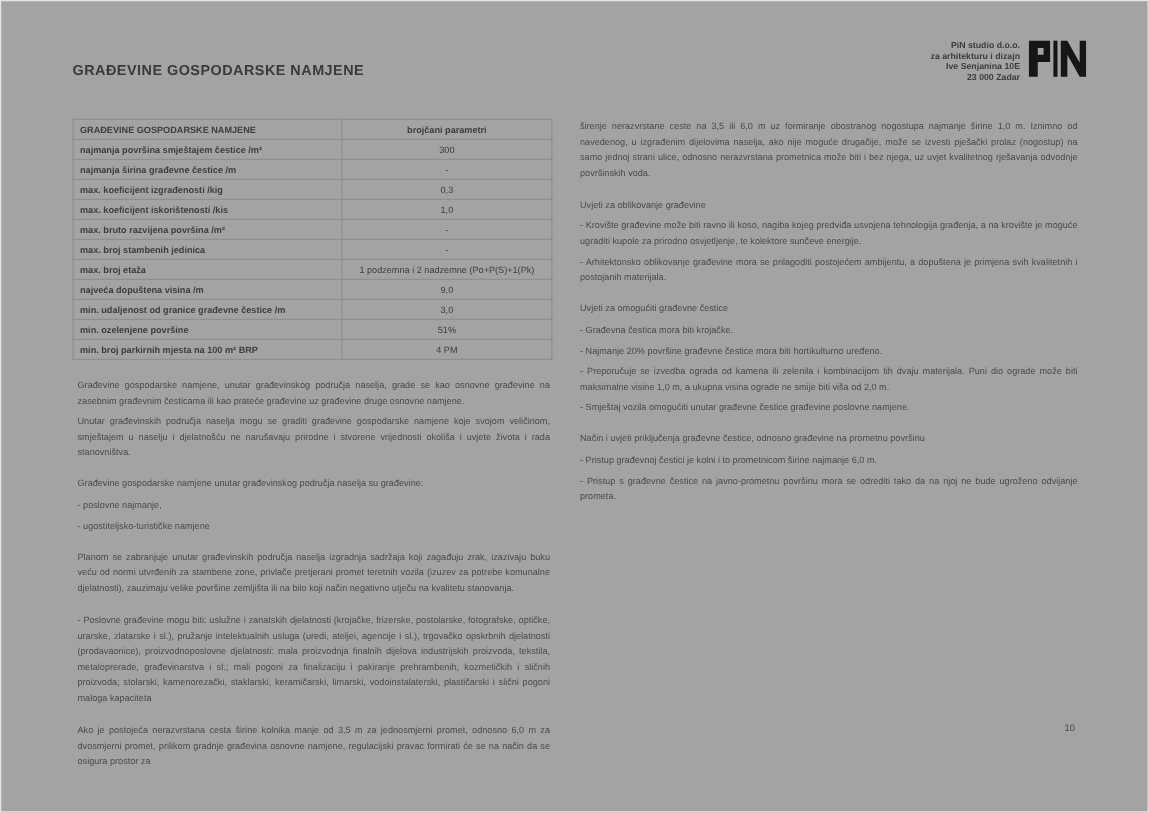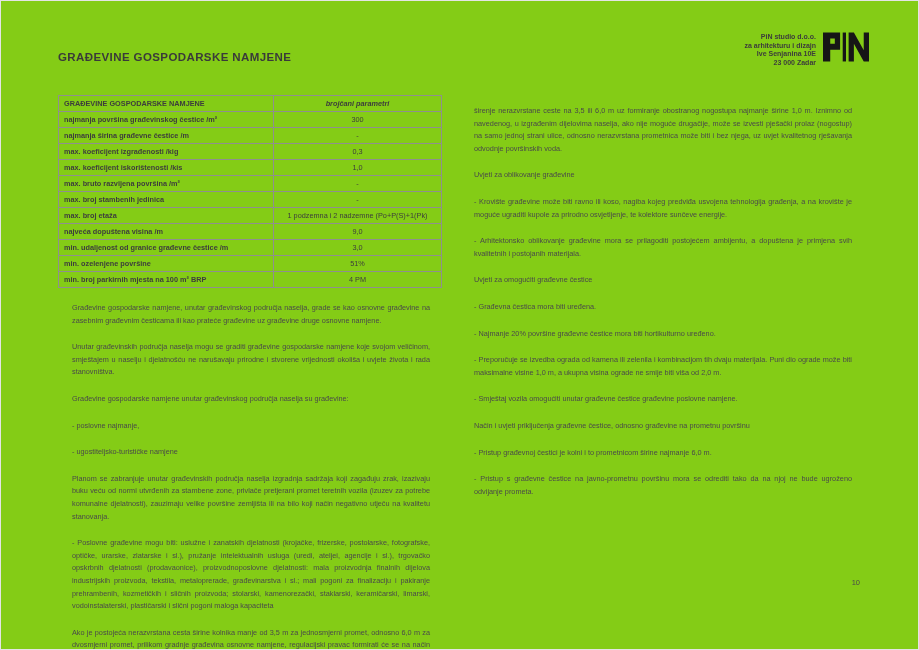--- a/index.html
+++ b/index.html
@@ -8,21 +8,21 @@
     background:#ffffff;
     font-family:"Liberation Sans", sans-serif;
     color:#414141;
     position:relative;
     overflow:hidden;
   }
   .page {
     position:absolute; inset:0;
     border:1px solid #e4e4e4;
     box-sizing:border-box;
-    background:#84cc16;
+    background:#a3a3a3;
   }
   
   .header-block {
     position:absolute; top:25px; right:49px;
     display:flex; align-items:flex-end; gap:7px;
   }
   .address {
     text-align:right;
     font-size:7px; font-weight:bold;
     line-height:8.5px;
@@ -52,25 +52,25 @@
   }
   table.params th, table.params td {
     border:1px solid #8f8f8f;
     font-size:7.3px;
     padding:3px 5px 3px 5px;
     color:#3d3d3d;
     height:8px;
   }
   .label-cell { font-weight:bold; text-align:left; width:204px; }
   .value-cell { text-align:center; font-weight:normal; }
-  th.value-cell { font-weight:bold;font-style:italic; }
+  th.value-cell { font-weight:bold; }
   
   .text-block { margin:0 0 12.5px 0; }
   .text-block p {
-    margin:14px;
+    margin:4px;
     font-size:7.3px;
     line-height:12.6px;
     text-align:justify;
     color:#4a4a4a;
   }
   
   .page-number {
     position:absolute; right:58px; bottom:62px;
     font-size:7.5px; font-weight:normal;
     color:#4a4a4a;
@@ -104,21 +104,21 @@
     <div class="col-left">
       <table class="params">
         <thead>
           <tr>
             <th class="label-cell">GRAĐEVINE GOSPODARSKE NAMJENE</th>
             <th class="value-cell">brojčani parametri</th>
           </tr>
         </thead>
         <tbody>
             <tr>
-              <td class="label-cell">najmanja površina građevinskog čestice /m²</td>
+              <td class="label-cell">najmanja površina smještajem čestice /m²</td>
               <td class="value-cell">300</td>
             </tr>
             <tr>
               <td class="label-cell">najmanja širina građevne čestice /m</td>
               <td class="value-cell">-</td>
             </tr>
             <tr>
               <td class="label-cell">max. koeficijent izgrađenosti /kig</td>
               <td class="value-cell">0,3</td>
             </tr>
@@ -183,21 +183,21 @@
           <div class="text-block">
             <p>širenje nerazvrstane ceste na 3,5 ili 6,0 m uz formiranje obostranog nogostupa najmanje širine 1,0 m. Iznimno od navedenog, u izgrađenim dijelovima naselja, ako nije moguće drugačije, može se izvesti pješački prolaz (nogostup) na samo jednoj strani ulice, odnosno nerazvrstana prometnica može biti i bez njega, uz uvjet kvalitetnog rješavanja odvodnje površinskih voda.</p>
           </div>
           <div class="text-block">
             <p>Uvjeti za oblikovanje građevine</p>
             <p>- Krovište građevine može biti ravno ili koso, nagiba kojeg predviđa usvojena tehnologija građenja, a na krovište je moguće ugraditi kupole za prirodno osvjetljenje, te kolektore sunčeve energije.</p>
             <p>- Arhitektonsko oblikovanje građevine mora se prilagoditi postojećem ambijentu, a dopuštena je primjena svih kvalitetnih i postojanih materijala.</p>
           </div>
           <div class="text-block">
             <p>Uvjeti za omogućiti građevne čestice</p>
-            <p>- Građevna čestica mora biti uređena.</p>
+            <p>- Građevna čestica mora biti krojačke.</p>
             <p>- Najmanje 20% površine građevne čestice mora biti hortikulturno uređeno.</p>
             <p>- Preporučuje se izvedba ograda od kamena ili zelenila i kombinacijom tih dvaju materijala. Puni dio ograde može biti maksimalne visine 1,0 m, a ukupna visina ograde ne smije biti viša od 2,0 m.</p>
             <p>- Smještaj vozila omogućiti unutar građevne čestice građevine poslovne namjene.</p>
           </div>
           <div class="text-block">
             <p>Način i uvjeti priključenja građevne čestice, odnosno građevine na prometnu površinu</p>
             <p>- Pristup građevnoj čestici je kolni i to prometnicom širine najmanje 6,0 m.</p>
             <p>- Pristup s građevne čestice na javno-prometnu površinu mora se odrediti tako da na njoj ne bude ugroženo odvijanje prometa.</p>
           </div>
         </div>

